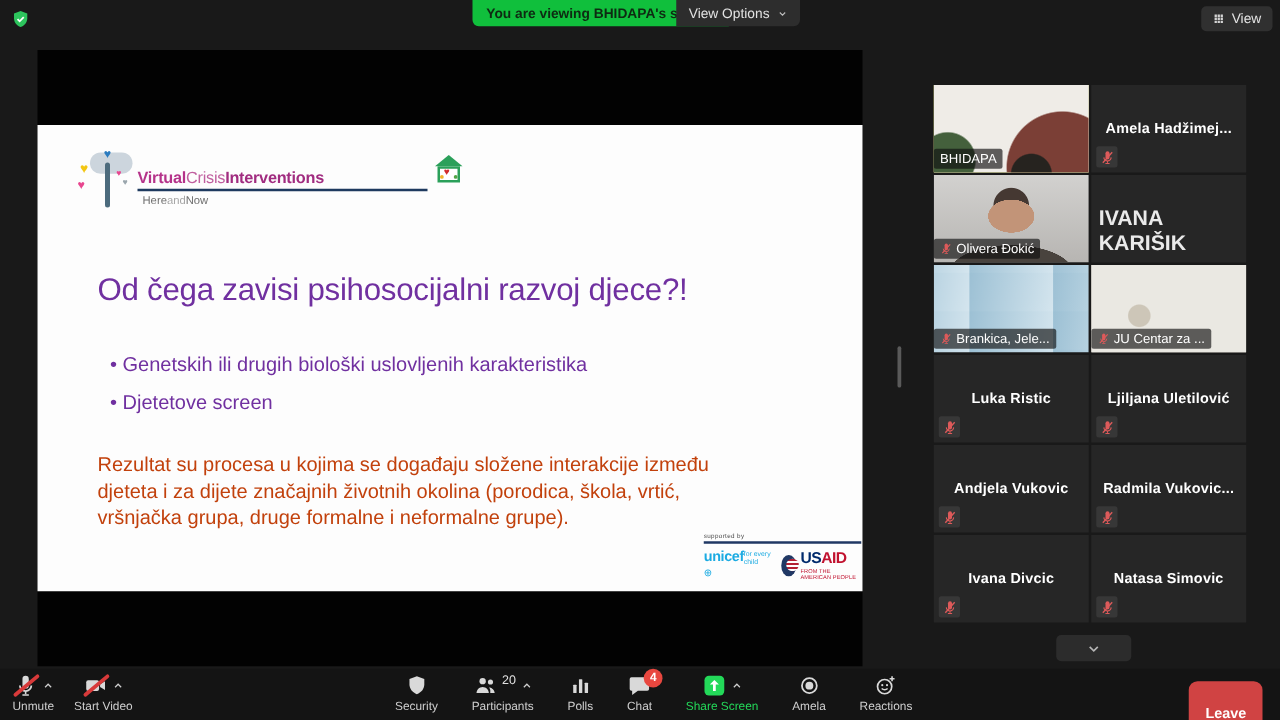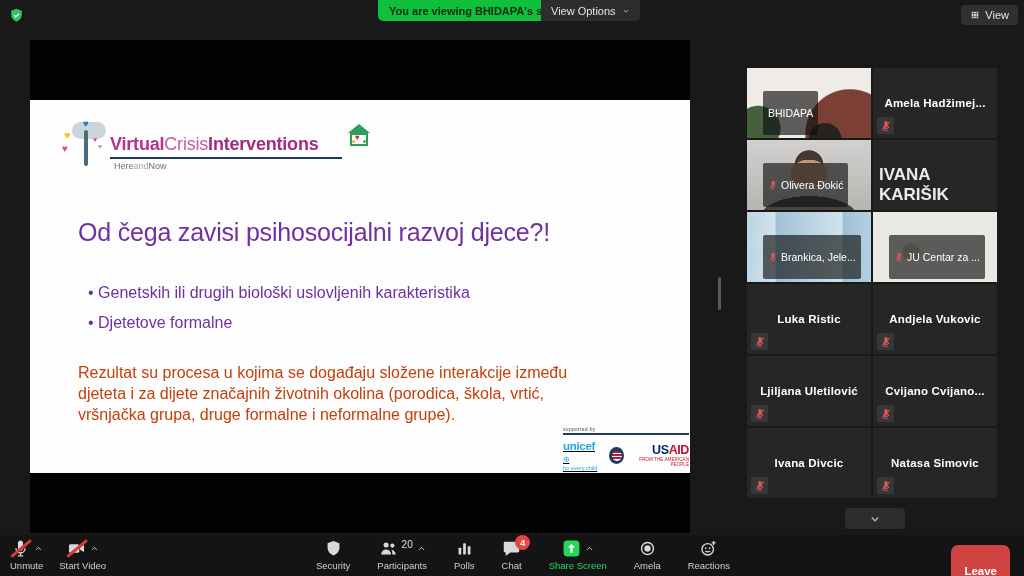--- a/index.html
+++ b/index.html
@@ -25,21 +25,21 @@
   .share-area { position:absolute; left:30px; top:40px; width:660px; height:493px; background:#020202; }
   .slide { position:absolute; left:0; top:60px; width:660px; height:373px; background:#fdfdfd; }
 
   
   .logo { position:absolute; left:36px; top:22px; display:flex; align-items:flex-start; }
   .logo-tree { position:relative; width:44px; height:48px; }
   .logo-cloud { position:absolute; left:6px; top:0; width:34px; height:17px; background:#ccd5dd; border-radius:10px; }
   .logo-trunk { position:absolute; left:18px; top:8px; width:4px; height:36px; background:#4c6b7d; border-radius:2px; }
   .lh { position:absolute; line-height:1; }
   .logo-text { position:relative; padding-top:12px; }
-  .brand { font-size:18px; letter-spacing:-0.2px; white-space:nowrap; }
+  .brand { font-size:13px; letter-spacing:-0.2px; white-space:nowrap; }
   .brand .b1 { color:#b5338a; font-weight:bold; }
   .brand .b2 { color:#c05f9f; }
   .brand .b3 { color:#a12c80; font-weight:bold; }
   .logo-rule { height:2px; background:#1e3a5f; width:232px; margin-top:2px; }
   .subtitle { font-size:9px; margin-top:2px; padding-left:4px; }
   .subtitle .s1,.subtitle .s3 { color:#6f6f6f; font-weight:normal; }
   .subtitle .s2 { color:#a5a5a5; }
   .logo-house { position:relative; width:22px; height:24px; margin-left:6px; margin-top:2px; }
   .house-roof { position:absolute; left:0; top:0; width:0; height:0;
     border-left:11px solid transparent; border-right:11px solid transparent; border-bottom:9px solid #2ba05a; }
@@ -53,47 +53,47 @@
   .slide-bullets li { margin-bottom:12px; }
   .slide-bullets li::before { content:"• "; }
   .slide-paragraph { position:absolute; left:48px; top:262px; width:620px; font-size:16px;
     line-height:21px; color:#c2410c; white-space:pre-line; }
 
   
   .sponsors { position:absolute; left:533px; top:326px; width:126px; }
   .supported { font-size:5px; color:#4a4a4a; letter-spacing:0.3px; }
   .sponsor-rule { height:2px; background:#203864; margin-top:1px; }
   .sponsor-row { display:flex; align-items:center; gap:9px; margin-top:5px; }
-  .unicef { display:flex; flex-direction:column;text-decoration:underline; }
+  .unicef { display:flex; flex-direction:row; }
   .unicef-name { color:#1cabe2; font-weight:bold; font-size:11.5px; letter-spacing:-0.3px; }
   .unicef-name .globe { font-size:8px; font-weight:normal; }
   .unicef-tag { color:#1cabe2; font-size:5.5px; margin-top:1px; }
   .usaid { display:flex; align-items:center; gap:3px; }
   .usaid-emblem { width:17px; height:17px; border-radius:50%; background:#203864; position:relative; }
   .usaid-emblem::after { content:""; position:absolute; left:3.5px; top:3.5px; width:10px; height:10px; border-radius:50%;
     background:repeating-linear-gradient(180deg,#b32134 0 1.6px,#ffffff 1.6px 3.2px); }
-  .usaid-text { display:flex; flex-direction:column;text-align:right; }
+  .usaid-text { display:flex; flex-direction:column; }
   .usaid-name { font-size:12.5px; font-weight:bold; letter-spacing:-0.4px; line-height:1; }
   .usaid-name .us { color:#002a6c; } .usaid-name .aid { color:#c1122f; }
   .usaid-tag { font-size:4.5px; color:#c1122f; margin-top:1px; letter-spacing:0.1px; }
 
   
   .divider-handle { position:absolute; left:718px; top:277px; width:3px; height:33px; background:#5a5a5a; border-radius:2px; cursor:col-resize; }
 
   
   .participants { position:absolute; left:747px; top:68px; display:grid;
     grid-template-columns:124px 124px; grid-auto-rows:70px; gap:2px; }
   .tile { position:relative; background:#262626; overflow:hidden; }
   .tile.active { outline:2px solid #ccd45c; outline-offset:-2px; }
   .feed { position:absolute; inset:0; background-repeat:no-repeat; }
   .clabel { position:absolute; inset:0; display:flex; align-items:center; justify-content:center;
     color:#fff; font-size:11.5px; font-weight:600; letter-spacing:0.2px; text-align:center; }
   .blabel { position:absolute; left:6px; bottom:5px; color:#eaeaea; font-size:17px; font-weight:600; }
-  .vlabel { position:absolute; left:16px; bottom:3px; display:flex; align-items:center; gap:3px;
-    background:rgba(15,15,15,0.65); color:#fff; font-size:10.5px; padding:16px 5px; border-radius:2px; }
+  .vlabel { position:absolute; left:0; bottom:3px; display:flex; align-items:center; gap:3px;
+    background:rgba(15,15,15,0.65); color:#fff; font-size:10.5px; padding:2px 5px; border-radius:2px; }
   .vlabel svg { width:10px; height:10px; }
   .mic-badge { position:absolute; left:4px; bottom:4px; width:17px; height:17px; background:rgba(70,70,70,0.55);
     border-radius:2px; display:flex; align-items:center; justify-content:center; }
   .mic-badge svg { width:12px; height:12px; }
   .mic-red { color:#dd5a5a; fill:currentColor; }
 
   .scene-bhidapa .feed { background:
     radial-gradient(circle at 63% 102%, #26231f 0 15%, transparent 16%),
     radial-gradient(circle at 83% 94%, #7b3f36 0 36%, transparent 37%),
     radial-gradient(circle at 9% 86%, #44603c 0 17%, transparent 18%),
@@ -262,21 +262,21 @@
           <span class="house-heart">♥</span>
           <div class="house-dot-y"></div>
             <div class="house-dot-g"></div>
         </div>
       </div>
 
       <div class="slide-title">Od čega zavisi psihosocijalni razvoj djece?!</div>
 
       <ul class="slide-bullets">
           <li>Genetskih ili drugih biološki uslovljenih karakteristika</li>
-          <li>Djetetove formalne</li>
+          <li>Djetetove screen</li>
         </ul>
 
       <div class="slide-paragraph">Rezultat su procesa u kojima se događaju složene interakcije između
 djeteta i za dijete značajnih životnih okolina (porodica, škola, vrtić,
 vršnjačka grupa, druge formalne i neformalne grupe).</div>
 
       <div class="sponsors">
         <div class="supported">supported by</div>
         <div class="sponsor-rule"></div>
         <div class="sponsor-row">
@@ -351,41 +351,41 @@
           <span>Luka Ristic</span>
         </div>
         <div class="mic-badge">
           <svg viewBox="0 0 24 24" class="mic-red">
             <use href="#icon-mic-muted"></use>
           </svg>
         </div>
       </div>
       <div class="tile nametile">
         <div class="clabel">
+          <span>Ljiljana Uletilović</span>
+        </div>
+        <div class="mic-badge">
+          <svg viewBox="0 0 24 24" class="mic-red">
+            <use href="#icon-mic-muted"></use>
+          </svg>
+        </div>
+      </div>
+      <div class="tile nametile">
+        <div class="clabel">
           <span>Andjela Vukovic</span>
         </div>
         <div class="mic-badge">
           <svg viewBox="0 0 24 24" class="mic-red">
             <use href="#icon-mic-muted"></use>
           </svg>
         </div>
       </div>
       <div class="tile nametile">
         <div class="clabel">
-          <span>Ljiljana Uletilović</span>
-        </div>
-        <div class="mic-badge">
-          <svg viewBox="0 0 24 24" class="mic-red">
-            <use href="#icon-mic-muted"></use>
-          </svg>
-        </div>
-      </div>
-      <div class="tile nametile">
-        <div class="clabel">
-          <span>Cvijano Cvijano...</span>
+          <span>Radmila Vukovic...</span>
         </div>
         <div class="mic-badge">
           <svg viewBox="0 0 24 24" class="mic-red">
             <use href="#icon-mic-muted"></use>
           </svg>
         </div>
       </div>
       <div class="tile nametile">
         <div class="clabel">
           <span>Ivana Divcic</span>

